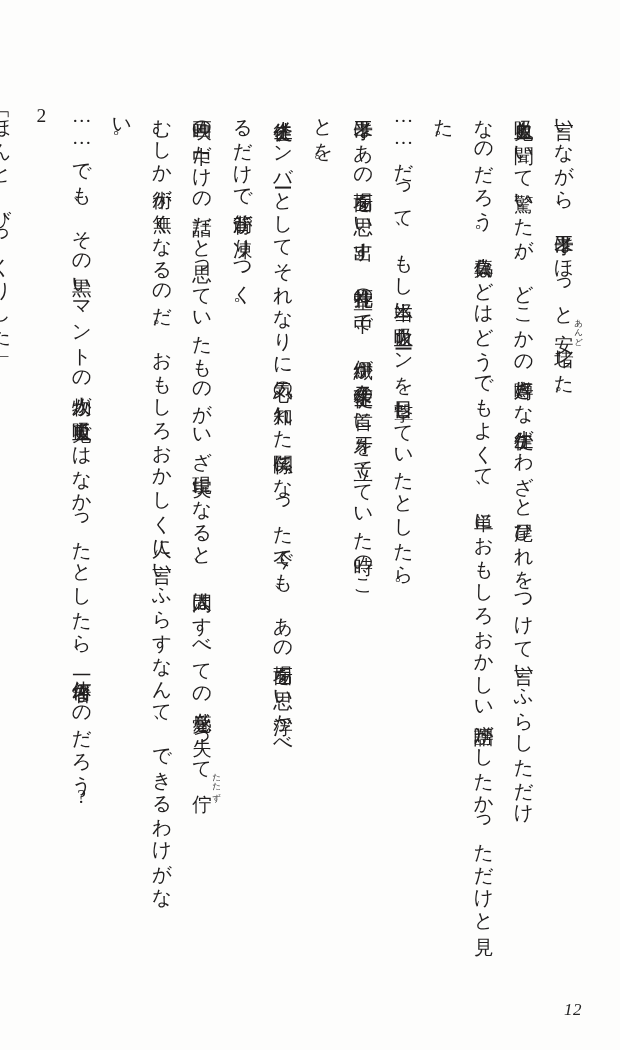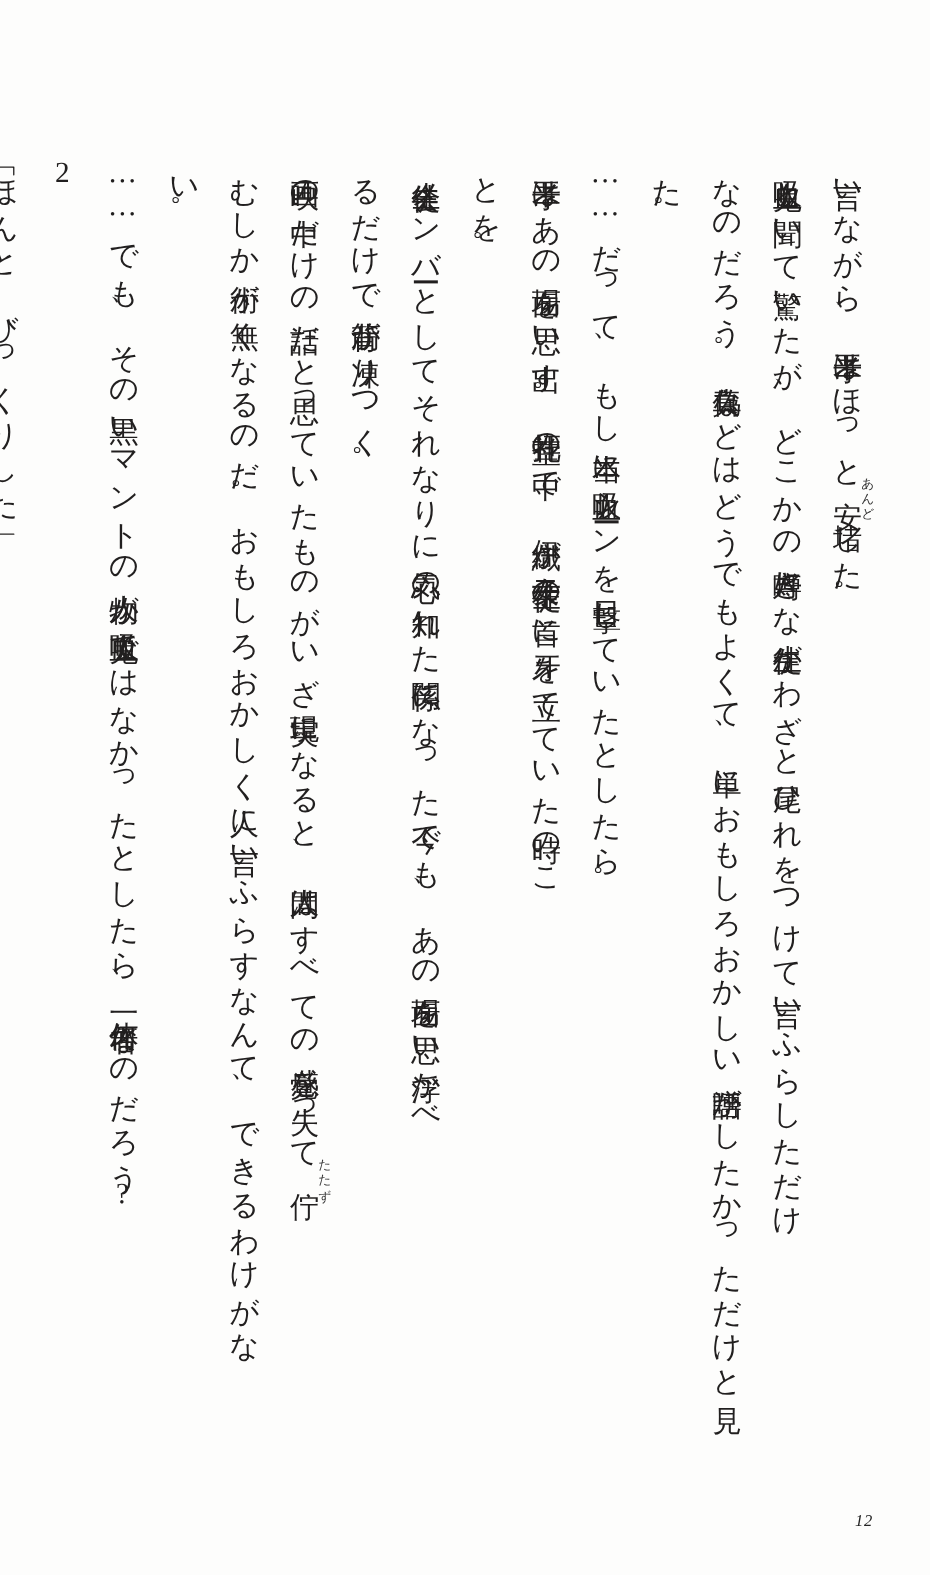--- a/index.html
+++ b/index.html
@@ -69,21 +69,21 @@
     text-indent: 36px;
     letter-spacing: 1px;
   }
 
   
   #page-number {
     position: absolute;
     right: 38px;
     bottom: 30px;
     font-family: "Liberation Serif", "DejaVu Serif", serif;
-    font-size: 11px;
+    font-size: 17px;
     font-style: italic;
     color: #232323;
     letter-spacing: 0.5px;
   }
 </style>
 </head>
 <body>
 
 <div id="page">
 

